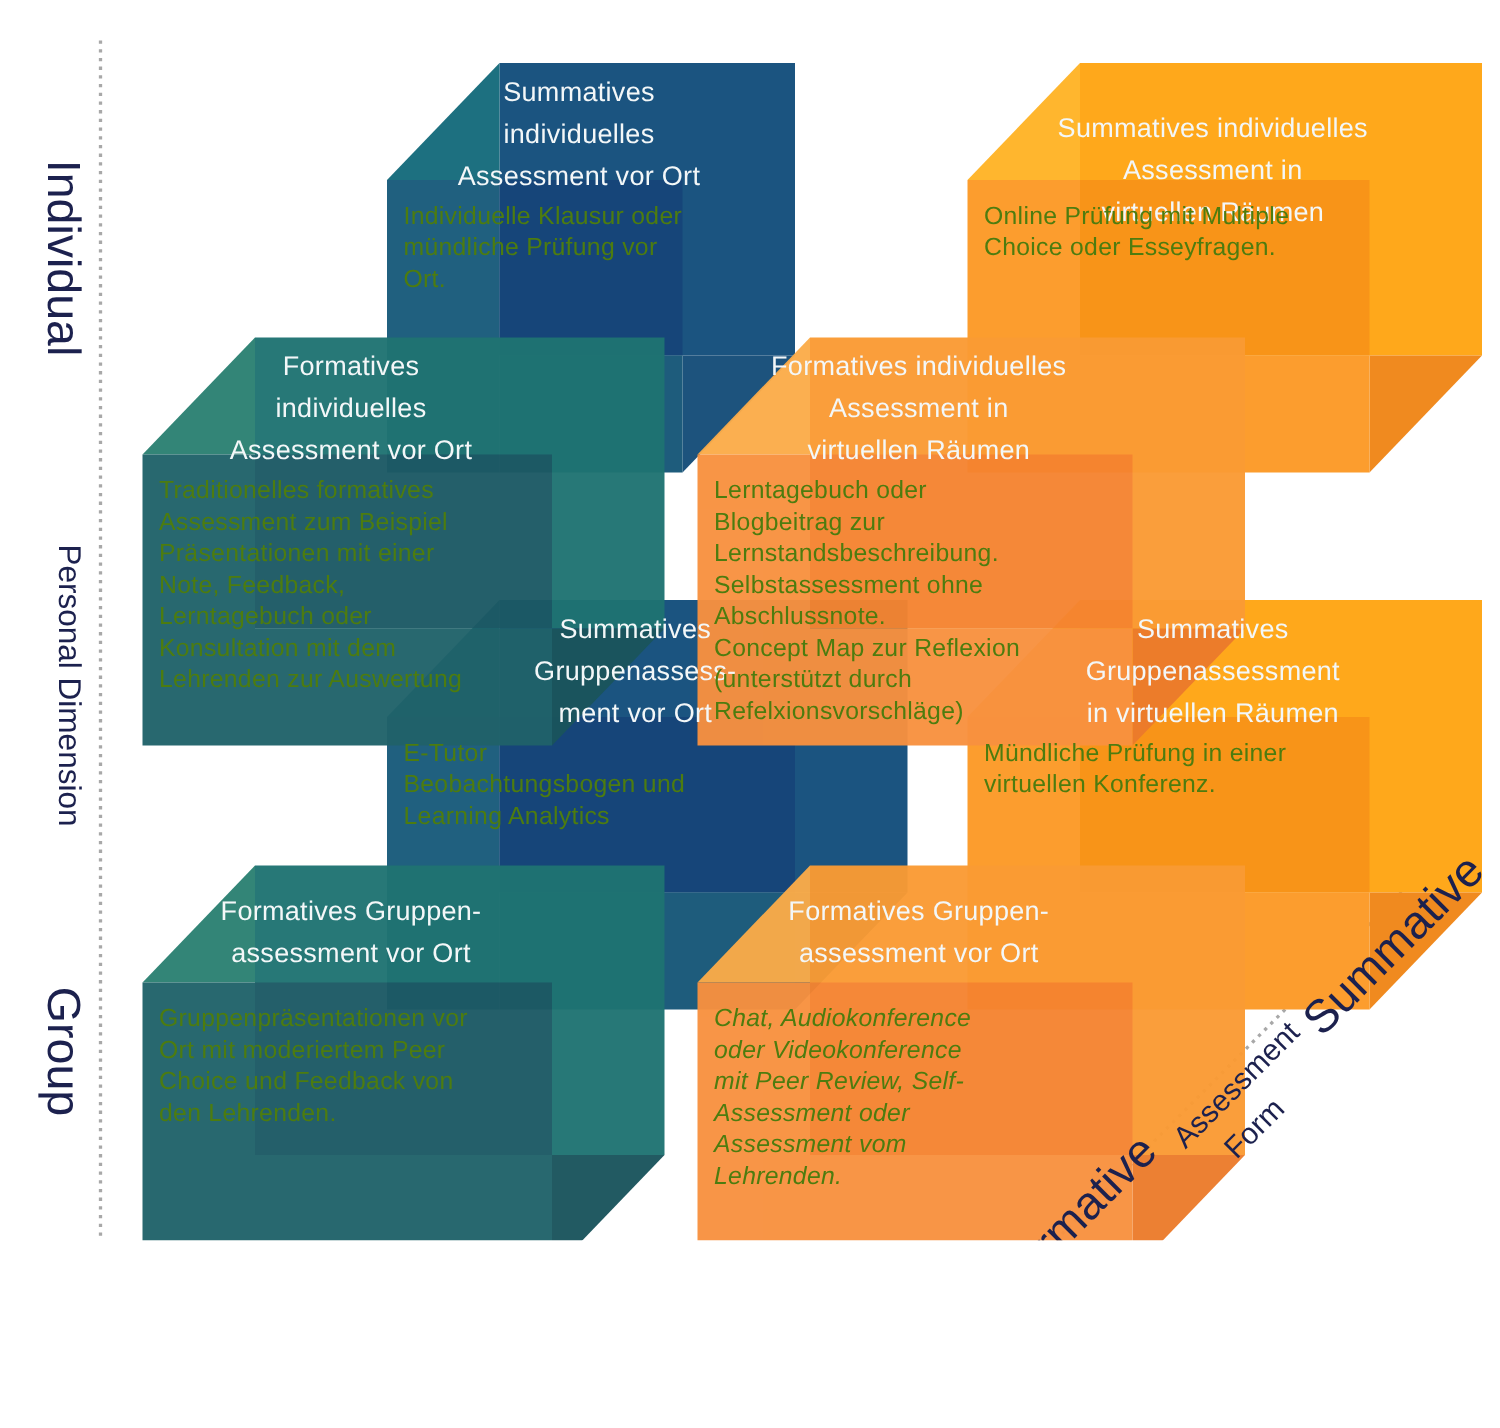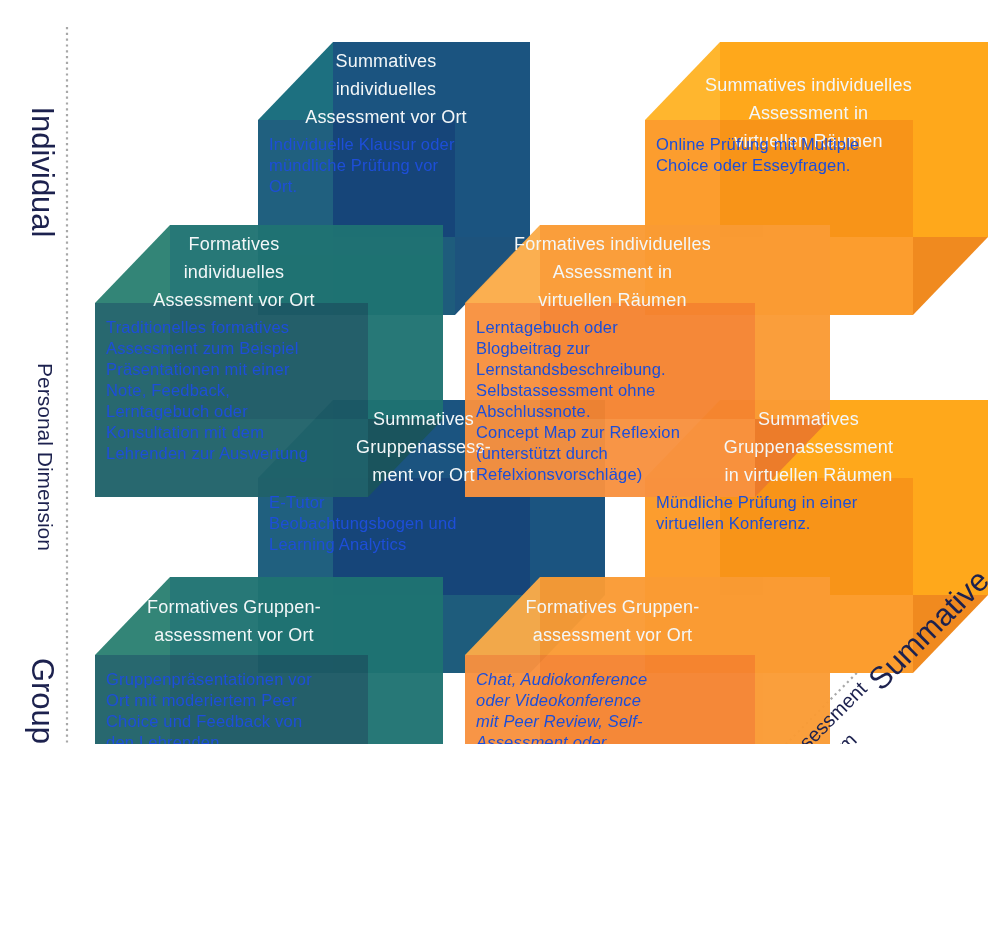--- a/index.html
+++ b/index.html
@@ -1,27 +1,27 @@
 <!DOCTYPE html>
 <html><head>
 <meta charset="utf-8">
 <style>
   html,body{margin:0;padding:0;background:#ffffff;}
   #stage{
-    position:relative;width:1000px;height:744px;overflow:hidden;
+    position:relative;width:1000px;height:827px;overflow:hidden;
     background:#ffffff;font-family:"Liberation Sans", sans-serif;
   }
   #cubes-svg{position:absolute;left:0;top:0;}
   .cube-title{
     position:absolute;text-align:center;white-space:pre-line;
     font-size:18px;line-height:28px;color:#F3F7F8;letter-spacing:.2px;
   }
   .cube-body{
     position:absolute;text-align:left;white-space:pre-line;
-    font-size:16.5px;line-height:21px;color:#1d4ed8;letter-spacing:.2px;
+    font-size:16.5px;line-height:21px;color:#4d7c0f;letter-spacing:.2px;
   }
   .axis-label{position:absolute;color:#1C214E;white-space:nowrap;}
   .axis-big{font-size:34px;}
   .axis-mid{font-size:24px;}
   .axis-rot{transform:translate(-50%,-50%) rotate(90deg);}
   .axis-diag{transform:translate(-50%,-50%) rotate(-45deg);}
   .fs31{font-size:31px;}
   .fs21{font-size:21px;}
   .fs20{font-size:20px;}
 </style>

